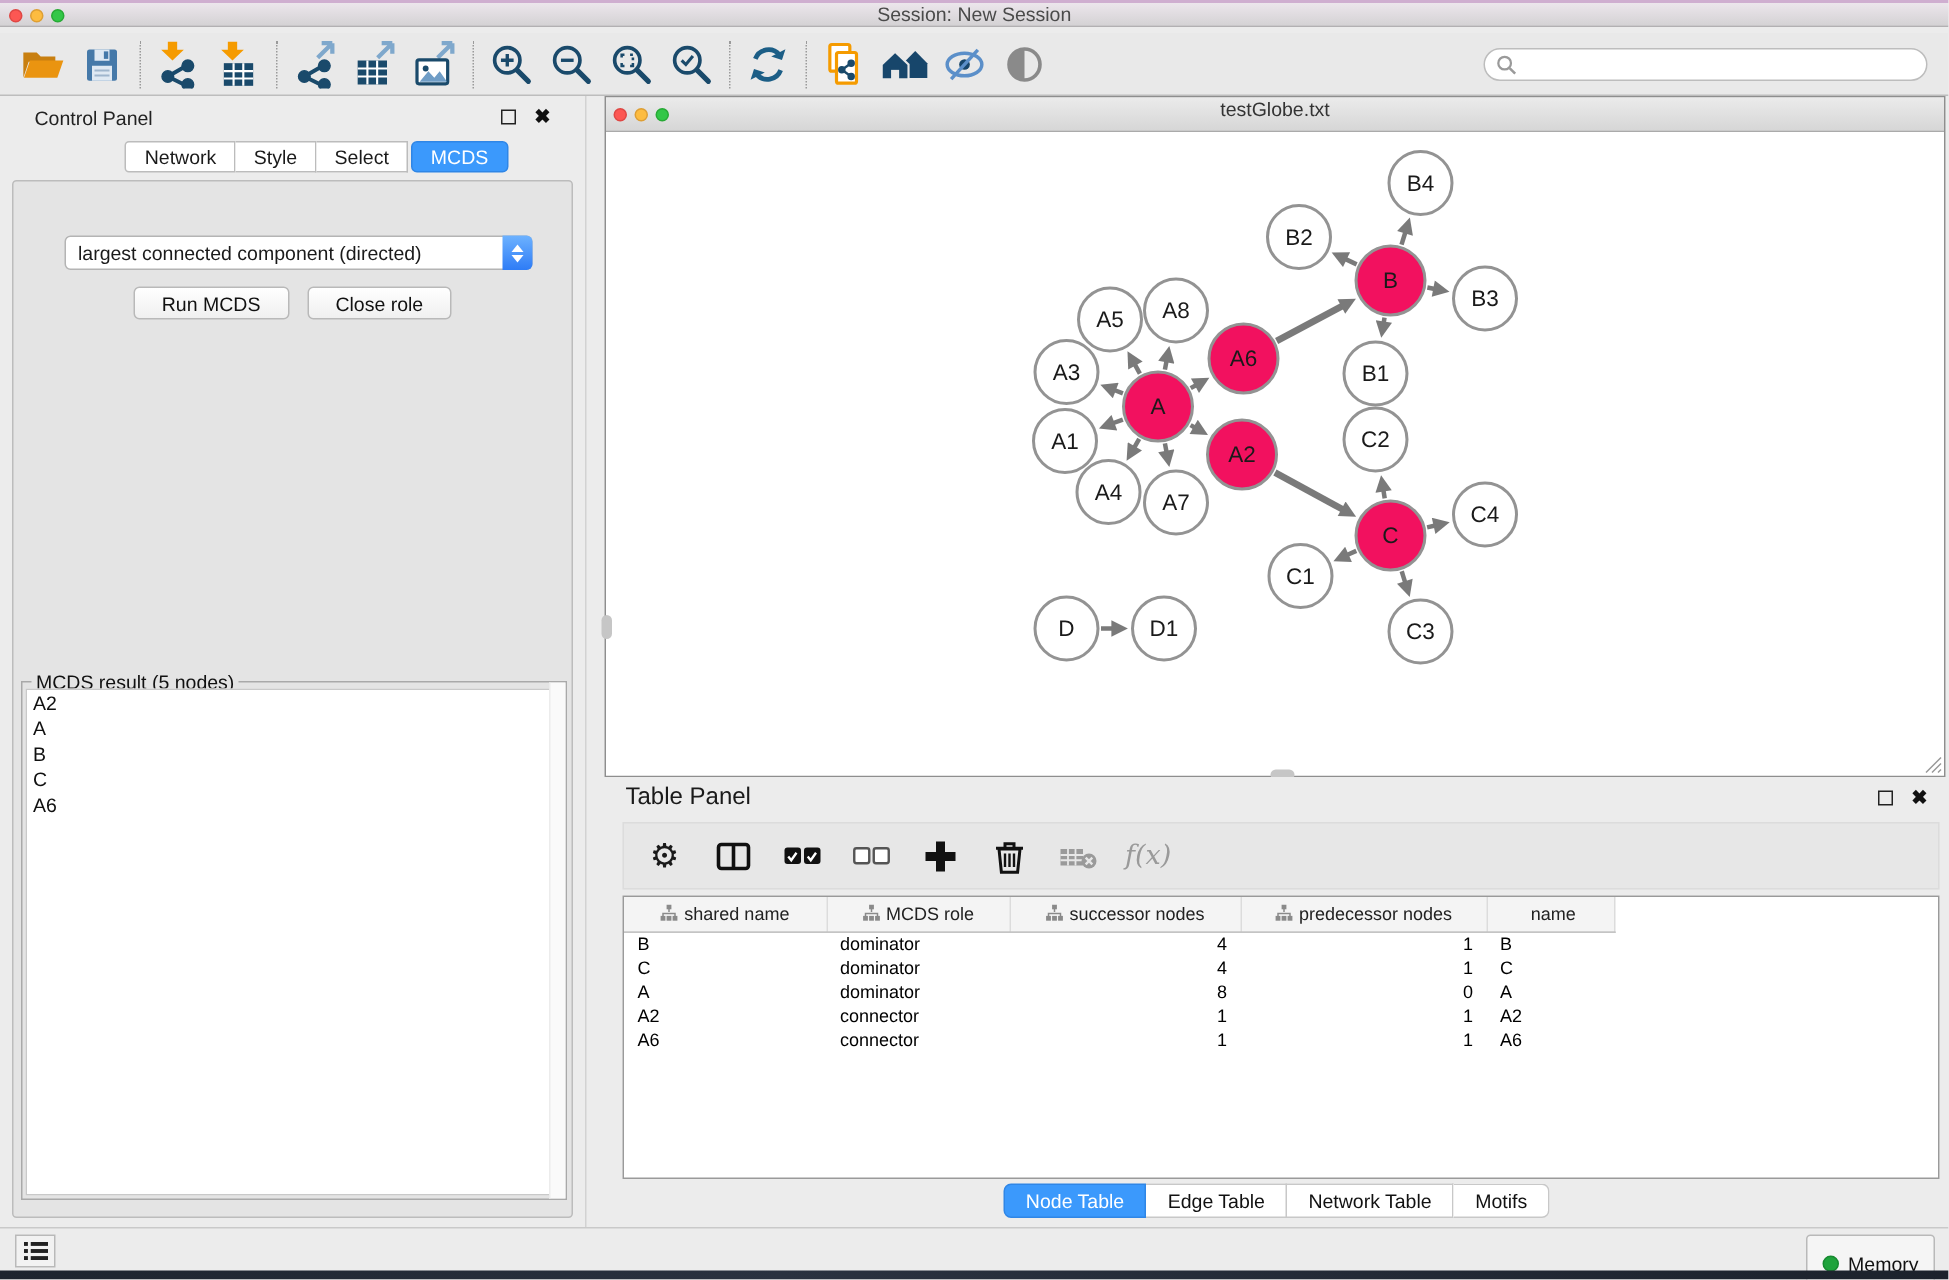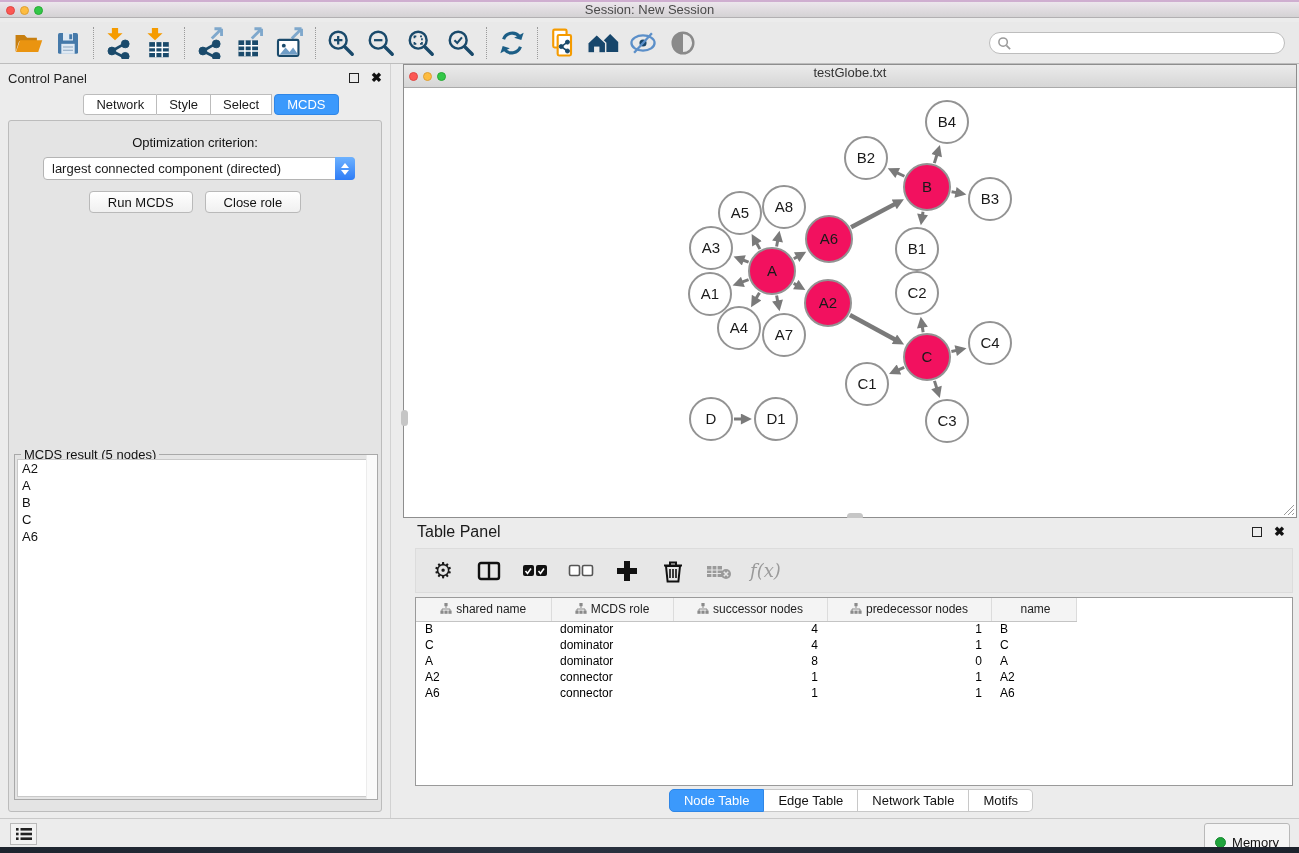--- a/index.html
+++ b/index.html
@@ -22,21 +22,21 @@
     border-bottom:1px solid #bdbdbd; display:flex; align-items:center; padding:0 8px; }
   .tb-btn { width:40px; height:36px; display:flex; align-items:center; justify-content:center; background:none; border:none; cursor:default; }
   .tb-sep { height:32px; border-left:1px dotted #9a9a9a; margin:0 5px; }
   .search-wrap { margin-left:auto; position:relative; margin-right:6px; }
   .search-wrap input { width:296px; height:22px; border:1px solid #bdbdbd; border-radius:11px; background:#fff;
     padding:0 8px 0 26px; font-size:12px; outline:none; }
   .search-wrap svg { position:absolute; left:8px; top:4px; }
 
   
   .control-panel { position:absolute; left:0; top:64px; width:391px; height:754px; background:#ececec; border-right:1px solid #d2d2d2; }
-  .panel-head { height:28px; display:flex; align-items:center; padding:0 8px; }
+  .panel-head { height:28px; display:flex; align-items:center; padding:0 23px; }
   .panel-head .ptitle { font-size:13px; color:#222; }
   .panel-head .spacer { flex:1; }
   .float-box { width:10px; height:10px; border:1.5px solid #222; display:inline-block; margin-right:12px; }
   .close-x { font-size:13px; font-weight:bold; color:#111; line-height:10px; }
   .cp-tabs { display:flex; justify-content:center; align-items:center; height:24px; }
   .cp-tab { background:#fff; border:1px solid #bcbcbc; border-left-width:0; padding:2px 12px; font-size:13px; height:21px; display:flex; align-items:center; }
   .cp-tab:first-child { border-left-width:1px; border-radius:3px 0 0 3px;margin-left:32px; }
   .cp-tab.active { background:#3b99fc; color:#fff; border:1px solid #2f86e6; border-radius:4px; margin-left:2px; }
   .cp-body { position:absolute; left:8px; top:56px; width:374px; height:692px; background:#e4e4e4;
     border:1px solid #bcbcbc; border-radius:3px; }
@@ -265,21 +265,20 @@
     <span class="float-box"></span>
     <span class="close-x">✖</span>
   </div>
   <div class="cp-tabs">
       <div class="cp-tab">Network</div>
       <div class="cp-tab">Style</div>
       <div class="cp-tab">Select</div>
       <div class="cp-tab active">MCDS</div>
     </div>
   <div class="cp-body">
-    <div class="opt-label">Optimization criterion:</div>
     <div class="criterion">
       <span class="ctext">largest connected component (directed)</span>
       <span class="stepper">
           <span class="up"></span>
           <span class="down"></span>
         </span>
     </div>
     <div class="cp-buttons">
       <button class="mac-btn">Run MCDS</button>
       <button class="mac-btn">Close role</button>

